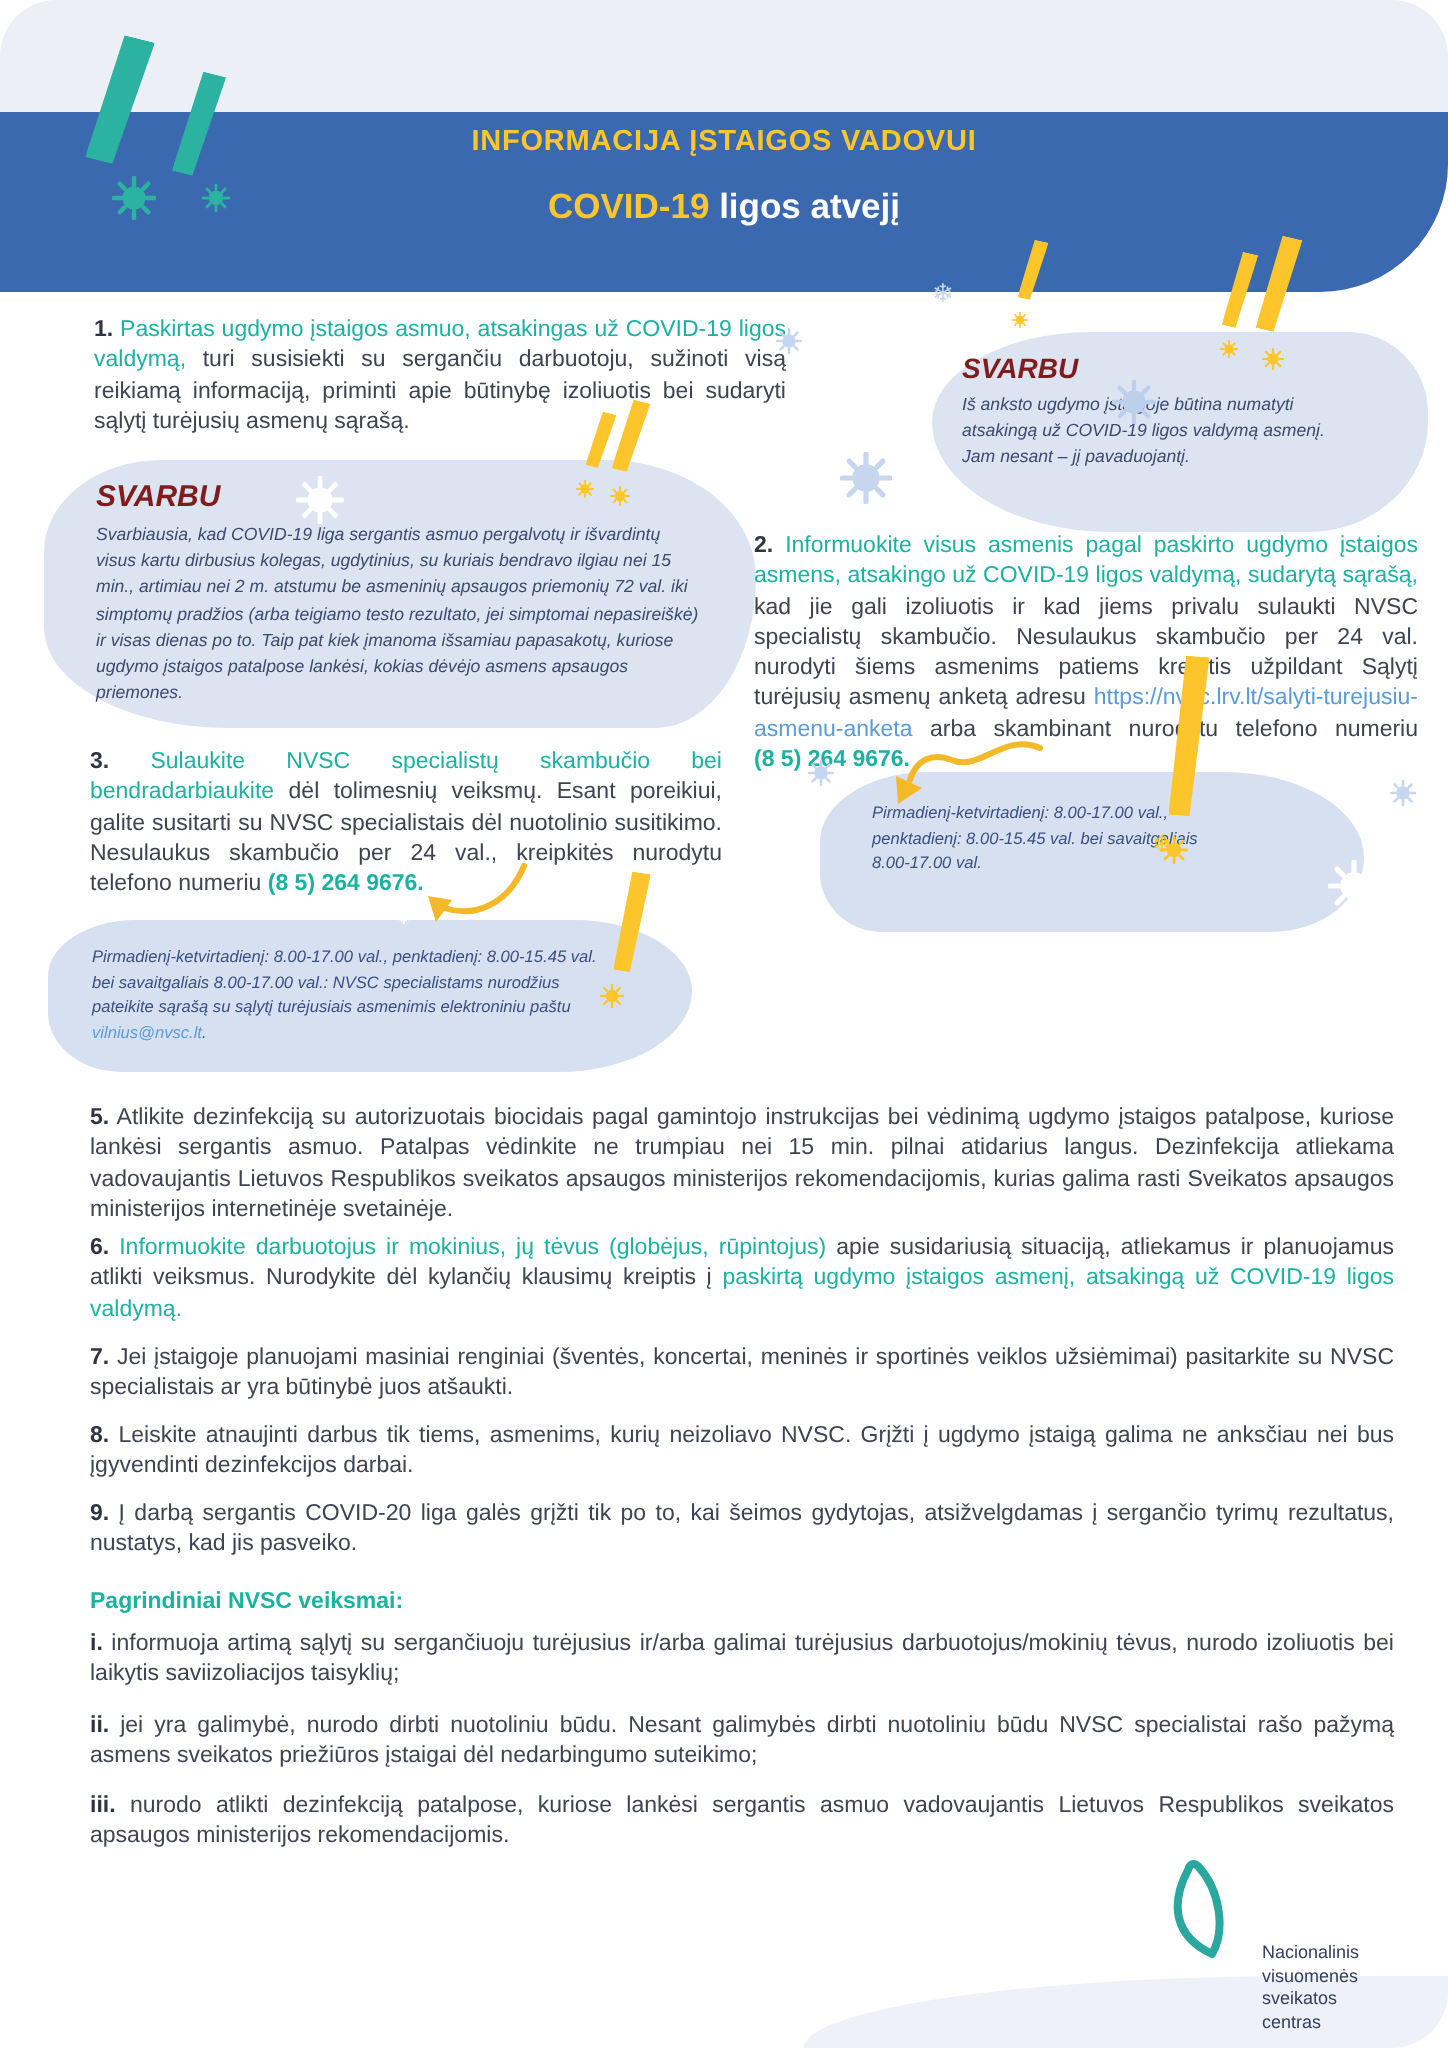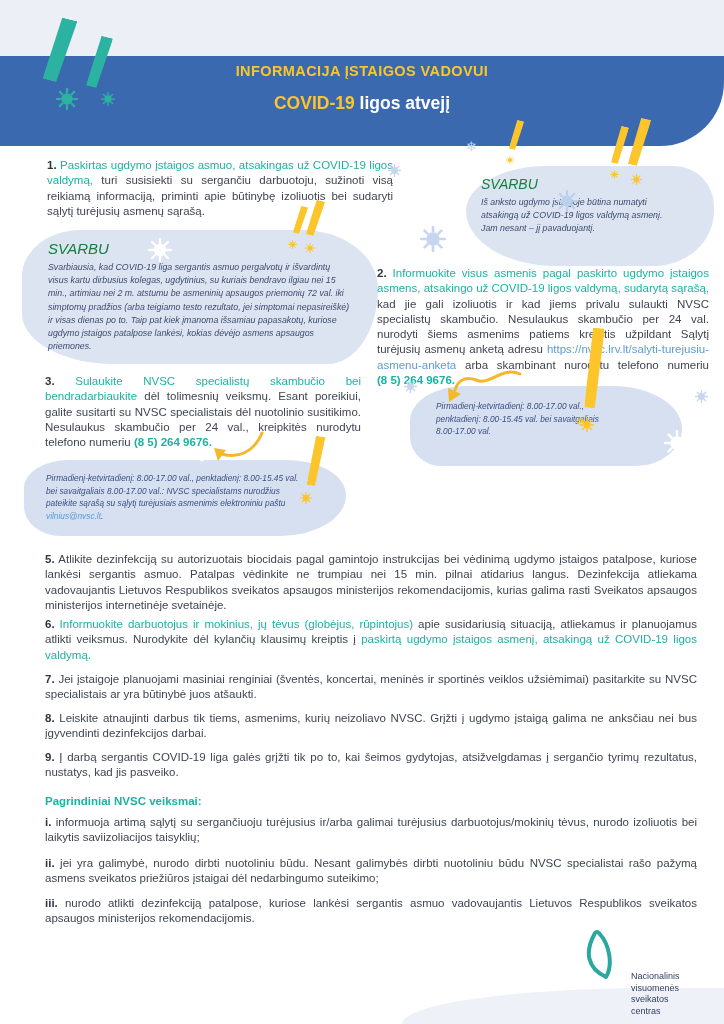--- a/index.html
+++ b/index.html
@@ -1,17 +1,17 @@
 <!DOCTYPE html>
 <html><head>
 <meta charset="utf-8">
 <style>
   html,body{margin:0;padding:0;background:#ffffff;}
   .page{position:relative;width:724px;height:1024px;overflow:hidden;background:#ffffff;
-        font-family:"Liberation Sans",sans-serif;}
+        font-family:"Liberation Sans",sans-serif;border-radius:28px;}
   .topstrip{position:absolute;left:0;top:0;width:724px;height:56px;background:#edeff6;}
   .band{position:absolute;left:0;top:56px;width:724px;height:90px;background:#3b69b0;
         border-bottom-right-radius:64px;}
   .band-inner{padding-top:7px;text-align:center;}
   .h1{color:#fcc52c;font-weight:bold;font-size:14.5px;letter-spacing:.4px;}
   .h2{color:#ffffff;font-weight:bold;font-size:17.5px;margin-top:3px;}
   .h3{color:#ffffff;font-weight:bold;font-size:17.5px;margin-top:14px;}
   .yel{color:#fcc52c;}
   .para{position:absolute;margin:0;font-size:11.5px;line-height:1.33;color:#3e4450;text-align:justify;}
   .num{font-weight:bold;color:#2e3440;}
@@ -20,21 +20,21 @@
   .lnk{color:#5b9bd8;text-decoration:none;cursor:pointer;}
   .blob{position:absolute;box-sizing:border-box;background:#dce4f2;}
   .blob-svarbu-l{left:22px;top:230px;width:356px;height:134px;padding:10px 22px 10px 26px;
         border-radius:70px 90px 60px 110px / 55px 70px 90px 60px;}
   .blob-svarbu-r{left:466px;top:166px;width:248px;height:100px;padding:10px 18px 8px 15px;
         border-radius:80px 40px 60px 90px / 45px 40px 55px 55px;}
   .blob-sched-l{left:24px;top:460px;width:322px;height:76px;padding:12px 14px 8px 22px;background:#d6e0f0;
         border-radius:60px 80px 90px 50px / 38px 48px 55px 40px;}
   .blob-sched-r{left:410px;top:386px;width:272px;height:80px;padding:14px 14px 8px 26px;background:#d6e0f0;
         border-radius:70px 90px 60px 40px / 45px 55px 48px 38px;}
-  .svarbu-title{font-size:15px;font-weight:normal;font-style:italic;color:#15803d;margin:0 0 4px 0;}
+  .svarbu-title{font-size:15px;font-weight:bold;font-style:italic;color:#7f1d1d;margin:0 0 4px 0;}
   .svarbu-body{font-size:8.8px;font-style:italic;color:#3c4a6e;line-height:1.5;}
   .sched{font-size:8.3px;font-style:italic;color:#3a4f82;line-height:1.52;}
   .nvsc-head{position:absolute;font-size:11.5px;font-weight:bold;color:#1cb2a0;margin:0;}
   .dec{position:absolute;}
   .bar{clip-path:polygon(22% 0,100% 0,70% 100%,0 100%);}
   .snow{font-size:13px;line-height:1;}
   .vico svg{display:block;}
   .logo-text{position:absolute;left:631px;top:971px;font-size:9px;line-height:1.3;color:#32405e;}
   .corner-blob{position:absolute;left:402px;top:988px;width:322px;height:36px;background:#eef1f8;
         border-top-left-radius:280px 40px;}
@@ -97,21 +97,21 @@
 
 
   <p class="para" style="left:45px;top:552px;width:652px"><span class="num">5.</span><span> Atlikite dezinfekciją su autorizuotais biocidais pagal gamintojo instrukcijas bei vėdinimą ugdymo įstaigos patalpose, kuriose lankėsi sergantis asmuo. Patalpas vėdinkite ne trumpiau nei 15 min. pilnai atidarius langus. Dezinfekcija atliekama vadovaujantis Lietuvos Respublikos sveikatos apsaugos ministerijos rekomendacijomis, kurias galima rasti Sveikatos apsaugos ministerijos internetinėje svetainėje.</span></p>
 
   <p class="para" style="left:45px;top:617px;width:652px"><span class="num">6.</span><span class="teal"> Informuokite darbuotojus ir mokinius, jų tėvus (globėjus, rūpintojus)</span><span> apie susidariusią situaciją, atliekamus ir planuojamus atlikti veiksmus. Nurodykite dėl kylančių klausimų kreiptis į </span><span class="teal">paskirtą ugdymo įstaigos asmenį, atsakingą už COVID-19 ligos valdymą.</span></p>
 
   <p class="para" style="left:45px;top:672px;width:652px"><span class="num">7.</span><span> Jei įstaigoje planuojami masiniai renginiai (šventės, koncertai, meninės ir sportinės veiklos užsiėmimai) pasitarkite su NVSC specialistais ar yra būtinybė juos atšaukti.</span></p>
 
   <p class="para" style="left:45px;top:711px;width:652px"><span class="num">8.</span><span> Leiskite atnaujinti darbus tik tiems, asmenims, kurių neizoliavo NVSC. Grįžti į ugdymo įstaigą galima ne anksčiau nei bus įgyvendinti dezinfekcijos darbai.</span></p>
 
-  <p class="para" style="left:45px;top:750px;width:652px"><span class="num">9.</span><span> Į darbą sergantis COVID-19 liga galės grįžti tik po to, kai šeimos gydytojas, atsižvelgdamas į sergančio tyrimų rezultatus, nustatys, kad jis pasveiko.</span></p>
+  <p class="para" style="left:45px;top:750px;width:652px"><span class="num">9.</span><span> Į darbą sergantis COVID-20 liga galės grįžti tik po to, kai šeimos gydytojas, atsižvelgdamas į sergančio tyrimų rezultatus, nustatys, kad jis pasveiko.</span></p>
 
   <p class="nvsc-head" style="left:45px;top:795px">Pagrindiniai NVSC veiksmai:</p>
 
   <p class="para" style="left:45px;top:815px;width:652px"><span class="num">i.</span><span> informuoja artimą sąlytį su sergančiuoju turėjusius ir/arba galimai turėjusius darbuotojus/mokinių tėvus, nurodo izoliuotis bei laikytis saviizoliacijos taisyklių;</span></p>
 
   <p class="para" style="left:45px;top:856px;width:652px"><span class="num">ii.</span><span> jei yra galimybė, nurodo dirbti nuotoliniu būdu. Nesant galimybės dirbti nuotoliniu būdu NVSC specialistai rašo pažymą asmens sveikatos priežiūros įstaigai dėl nedarbingumo suteikimo;</span></p>
 
   <p class="para" style="left:45px;top:896px;width:652px"><span class="num">iii.</span><span> nurodo atlikti dezinfekciją patalpose, kuriose lankėsi sergantis asmuo vadovaujantis Lietuvos Respublikos sveikatos apsaugos ministerijos rekomendacijomis.</span></p>
 
   <span class="dec bar" style="left:50px;top:18px;width:20px;height:64px;background:#2bb2a0;transform:rotate(14deg)"></span>

